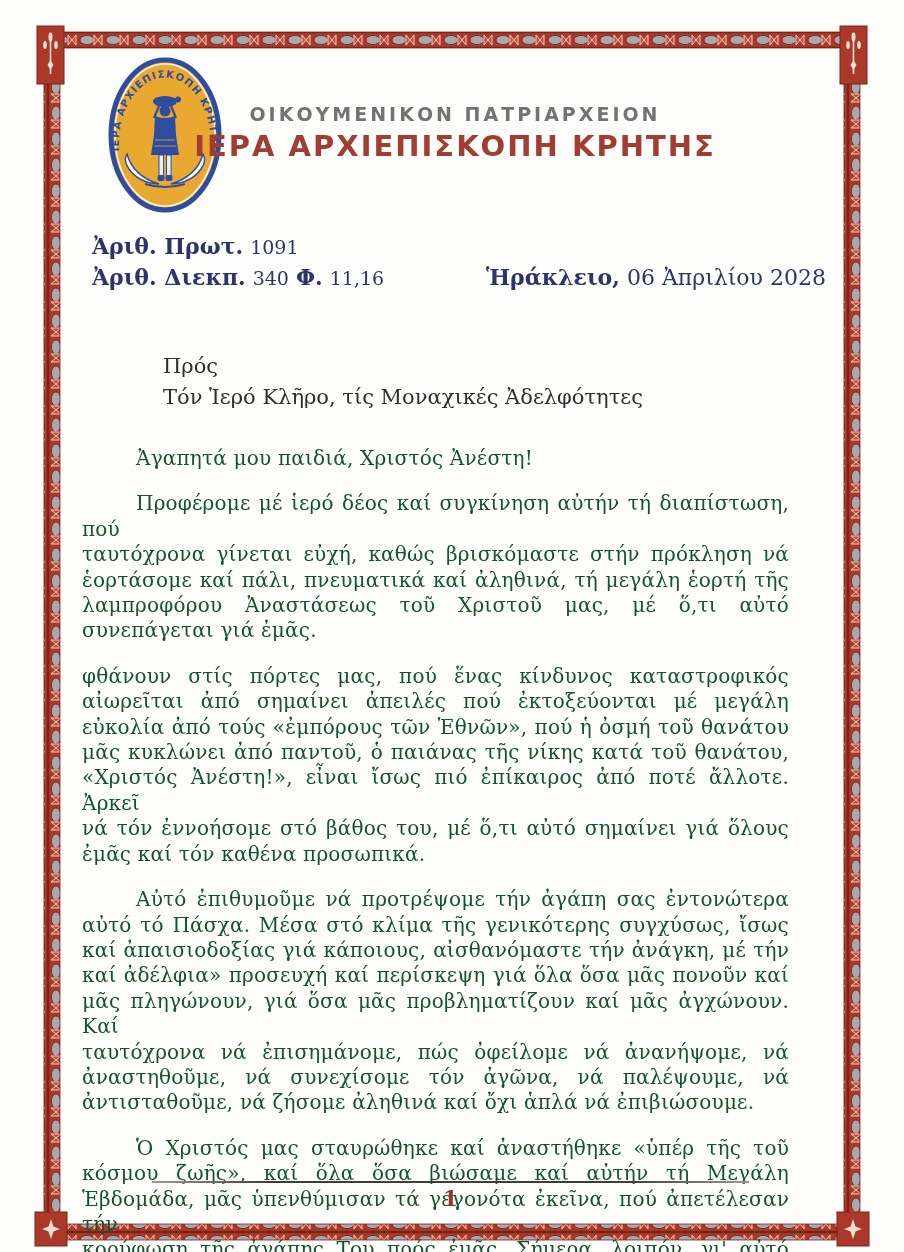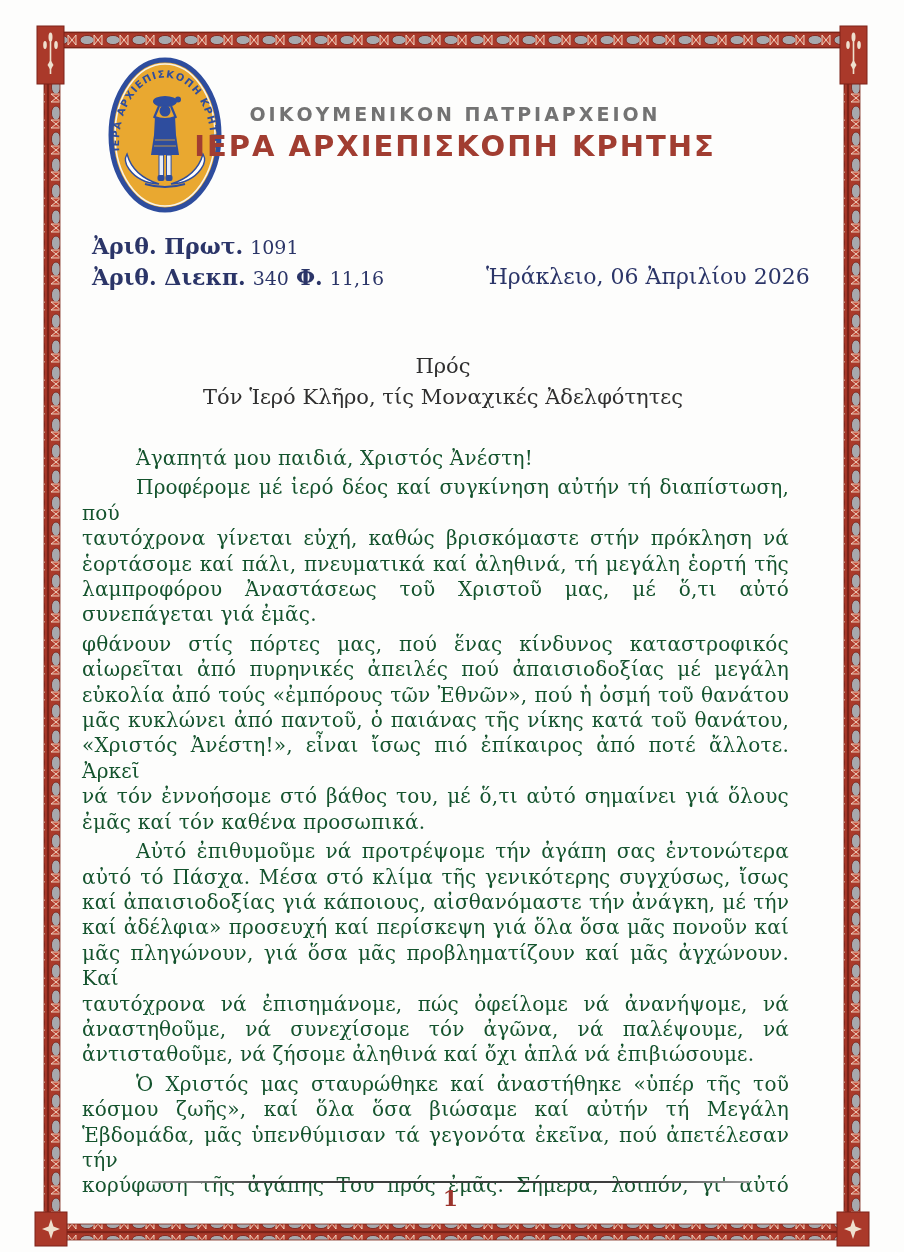--- a/index.html
+++ b/index.html
@@ -24,33 +24,33 @@
   }
   
   .protocol{
     position:absolute;left:92px;top:231px;width:700px;
     color:#2b3568;font-size:22px;line-height:30px;
   }
   .proto-line{position:relative;white-space:nowrap;}
   .proto-label{font-weight:bold;}
   .proto-num{font-size:19px;color:#2b3568;}
   .proto-date{position:absolute;left:394px;top:0;}
-  .proto-place{font-weight:normal;}
+  .proto-place{font-weight:bold;}
   
   .address{
     position:absolute;left:163px;top:351px;width:560px;
-    font-size:21px;line-height:31px;color:#2f2f2f;text-align:center;
+    font-size:21px;line-height:31px;color:#2f2f2f;
   }
   
   .body-text{
     position:absolute;left:82px;top:446px;width:707px;
     font-size:20px;line-height:25.4px;color:#14532d;letter-spacing:0.2px;
   }
   .salutation{text-indent:54px;}
-  .paragraph{margin-top:4px;}
+  .paragraph{margin-top:20px;}
   .line{text-align:justify;text-align-last:justify;}
   .line.first{text-indent:54px;}
   .line.last{text-align-last:left;}
   
   .footer-rule{
     position:absolute;left:152px;top:1181px;width:597px;height:2px;
     background:linear-gradient(90deg,#9a9a9a,#3d3d3d 20%,#3d3d3d 80%,#9a9a9a);
   }
   .page-number{
     position:absolute;left:152px;top:1185px;width:597px;text-align:center;
@@ -156,21 +156,21 @@
       <span class="proto-label">Ἀριθ. Πρωτ.</span>
       <span class="proto-num">1091</span>
     </div>
     <div class="proto-line">
       <span class="proto-label">Ἀριθ. Διεκπ.</span>
       <span class="proto-num">340</span>
       <span class="proto-label">Φ.</span>
       <span class="proto-num">11,16</span>
       <span class="proto-date">
         <span class="proto-place">Ἡράκλειο,</span>
-        <span>06 Ἀπριλίου 2026</span>
+        <span>06 Ἀπριλίου 2028</span>
       </span>
     </div>
   </div>
 
   <div class="address">
     <div>Πρός</div>
     <div>Τόν Ἱερό Κλῆρο, τίς Μοναχικές Ἀδελφότητες</div>
   </div>
 
   <div class="body-text">
@@ -178,21 +178,21 @@
     <div>
         <div class="paragraph">
           <div class="line first">Προφέρομε μέ ἱερό δέος καί συγκίνηση αὐτήν τή διαπίστωση, πού</div>
           <div class="line">ταυτόχρονα γίνεται εὐχή, καθώς βρισκόμαστε στήν πρόκληση νά</div>
           <div class="line">ἑορτάσομε καί πάλι, πνευματικά καί ἀληθινά, τή μεγάλη ἑορτή τῆς</div>
           <div class="line">λαμπροφόρου Ἀναστάσεως τοῦ Χριστοῦ μας, μέ ὅ,τι αὐτό</div>
           <div class="line last">συνεπάγεται γιά ἐμᾶς.</div>
         </div>
         <div class="paragraph">
           <div class="line">φθάνουν στίς πόρτες μας, πού ἕνας κίνδυνος καταστροφικός</div>
-          <div class="line">αἰωρεῖται ἀπό πυρηνικές ἀπειλές πού ἀπαισιοδοξίας μέ μεγάλη</div>
+          <div class="line">αἰωρεῖται ἀπό σημαίνει ἀπειλές πού ἐκτοξεύονται μέ μεγάλη</div>
           <div class="line">εὐκολία ἀπό τούς «ἐμπόρους τῶν Ἐθνῶν», πού ἡ ὀσμή τοῦ θανάτου</div>
           <div class="line">μᾶς κυκλώνει ἀπό παντοῦ, ὁ παιάνας τῆς νίκης κατά τοῦ θανάτου,</div>
           <div class="line">«Χριστός Ἀνέστη!», εἶναι ἴσως πιό ἐπίκαιρος ἀπό ποτέ ἄλλοτε. Ἀρκεῖ</div>
           <div class="line">νά τόν ἐννοήσομε στό βάθος του, μέ ὅ,τι αὐτό σημαίνει γιά ὅλους</div>
           <div class="line last">ἐμᾶς καί τόν καθένα προσωπικά.</div>
         </div>
         <div class="paragraph">
           <div class="line first">Αὐτό ἐπιθυμοῦμε νά προτρέψομε τήν ἀγάπη σας ἐντονώτερα</div>
           <div class="line">αὐτό τό Πάσχα. Μέσα στό κλίμα τῆς γενικότερης συγχύσως, ἴσως</div>
           <div class="line">καί ἀπαισιοδοξίας γιά κάποιους, αἰσθανόμαστε τήν ἀνάγκη, μέ τήν</div>

